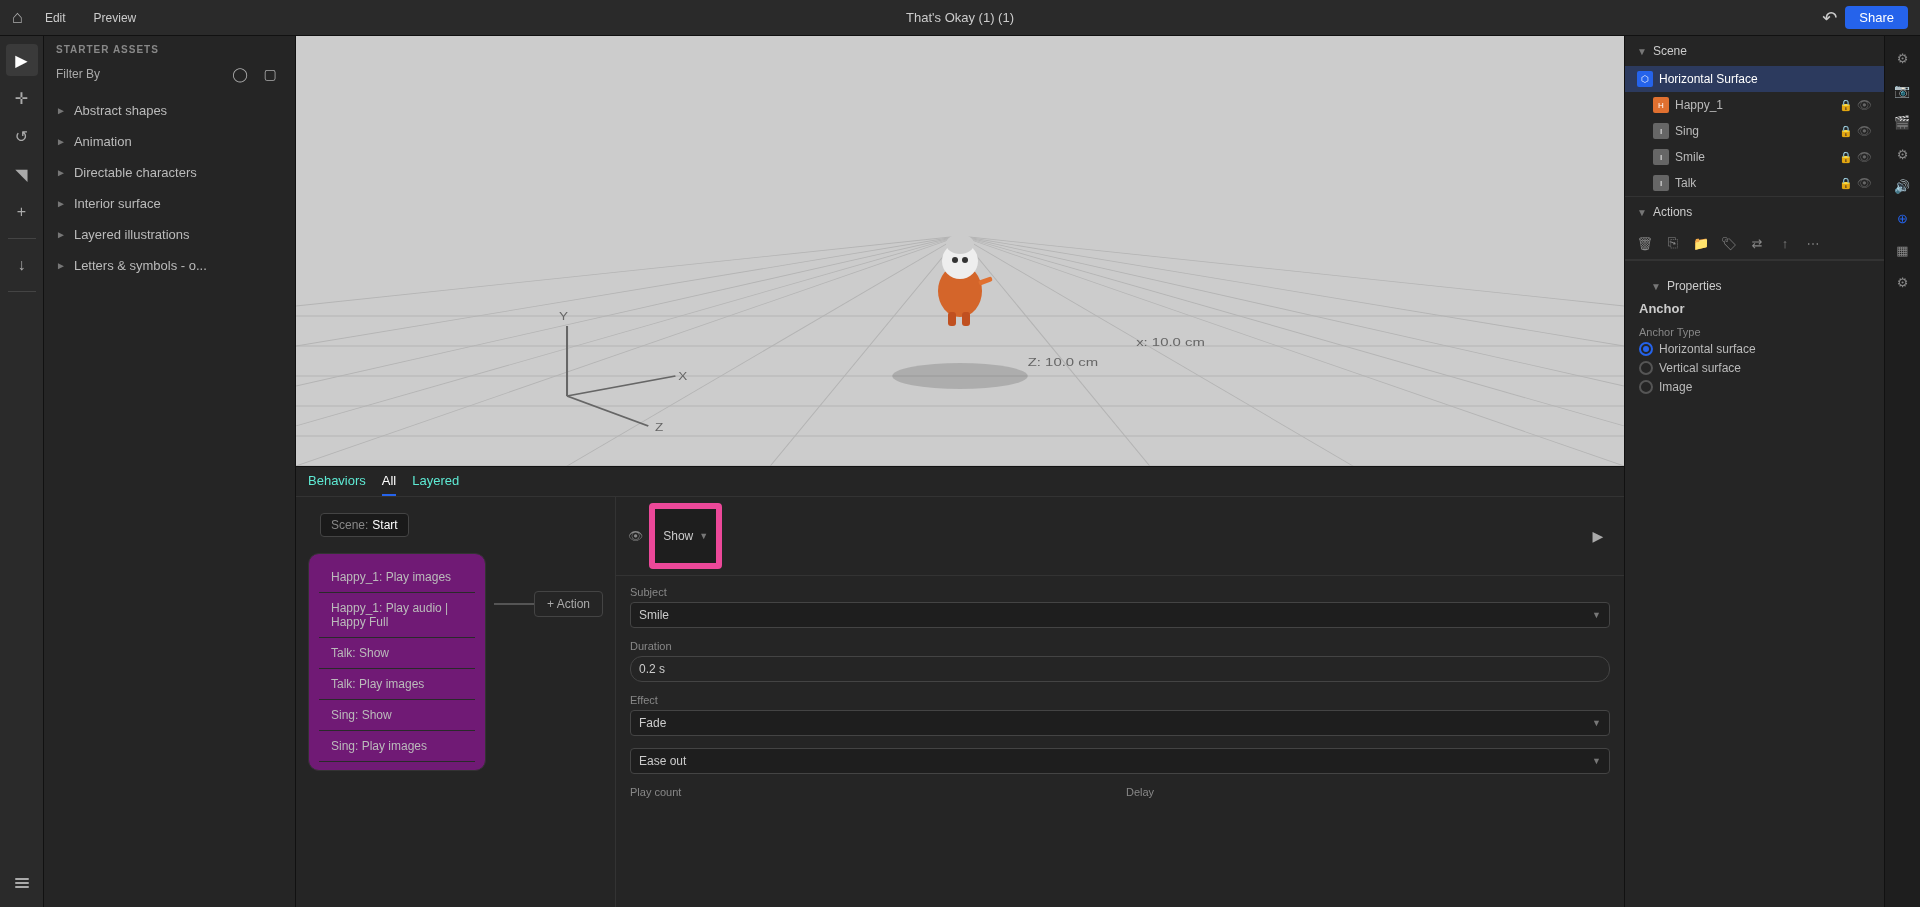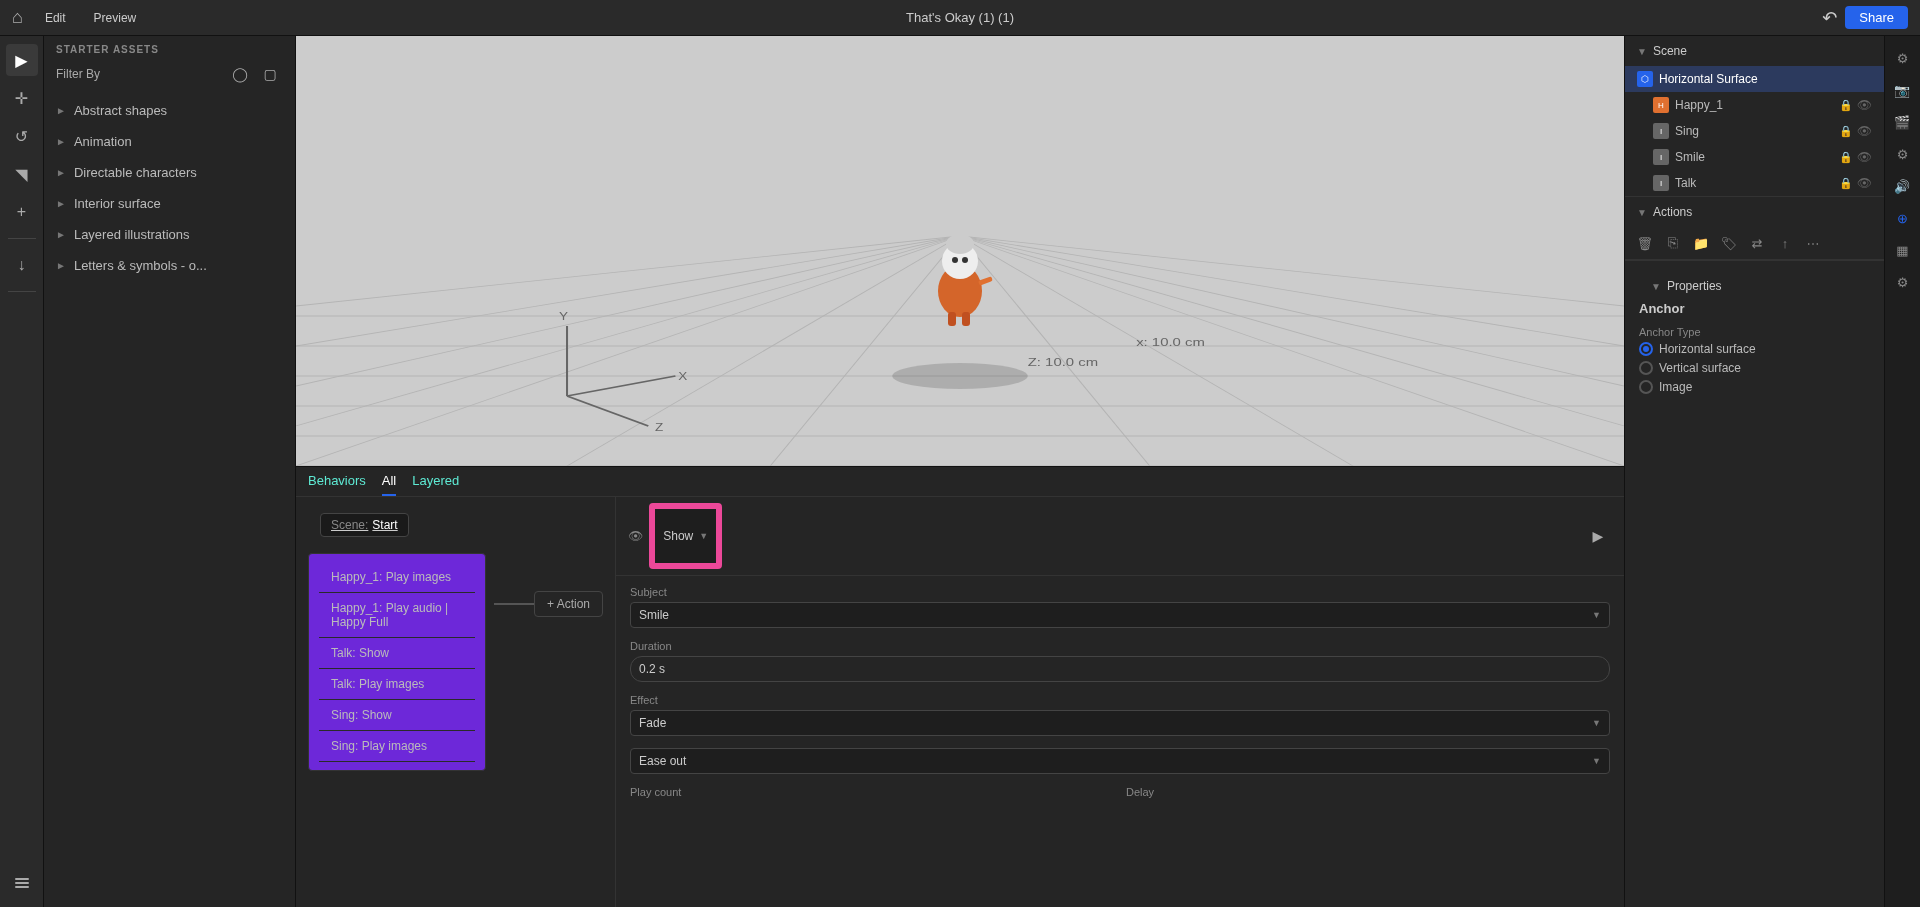--- a/index.html
+++ b/index.html
@@ -245,23 +245,23 @@
     .action-item {
       display: flex;
       align-items: center;
       padding: 8px 12px;
       font-size: 12px;
       color: #bbb;
       cursor: pointer;
       border-bottom: 1px solid #2a2a2a;
     }
     .action-item-inner {
-      background: #6d28d9;
+      background: #701a75;
       border: 1px solid #333;
-      border-radius: 4px;
+      border-radius: 11px;
       padding: 8px 10px;
       width: 100%;
     }
     .add-action-btn {
       display: flex;
       align-items: center;
       gap: 4px;
       background: none;
       border: 1px solid #444;
       border-radius: 4px;
@@ -525,21 +525,20 @@
       flex-direction: column;
       flex: 1;
       overflow-y: auto;
     }
 
     .scene-start-row {
       display: flex;
       align-items: center;
       padding: 8px 12px;
       gap: 8px;
-      text-decoration: underline;
     }
   </style>
 </head>
 <body>
 
 <div class="topbar">
   <div class="topbar-left">
     <span style="cursor:pointer;color:#aaa;font-size:18px;">⌂</span>
     <span class="topbar-menu-item">Edit</span>
     <span class="topbar-menu-item">Preview</span>

